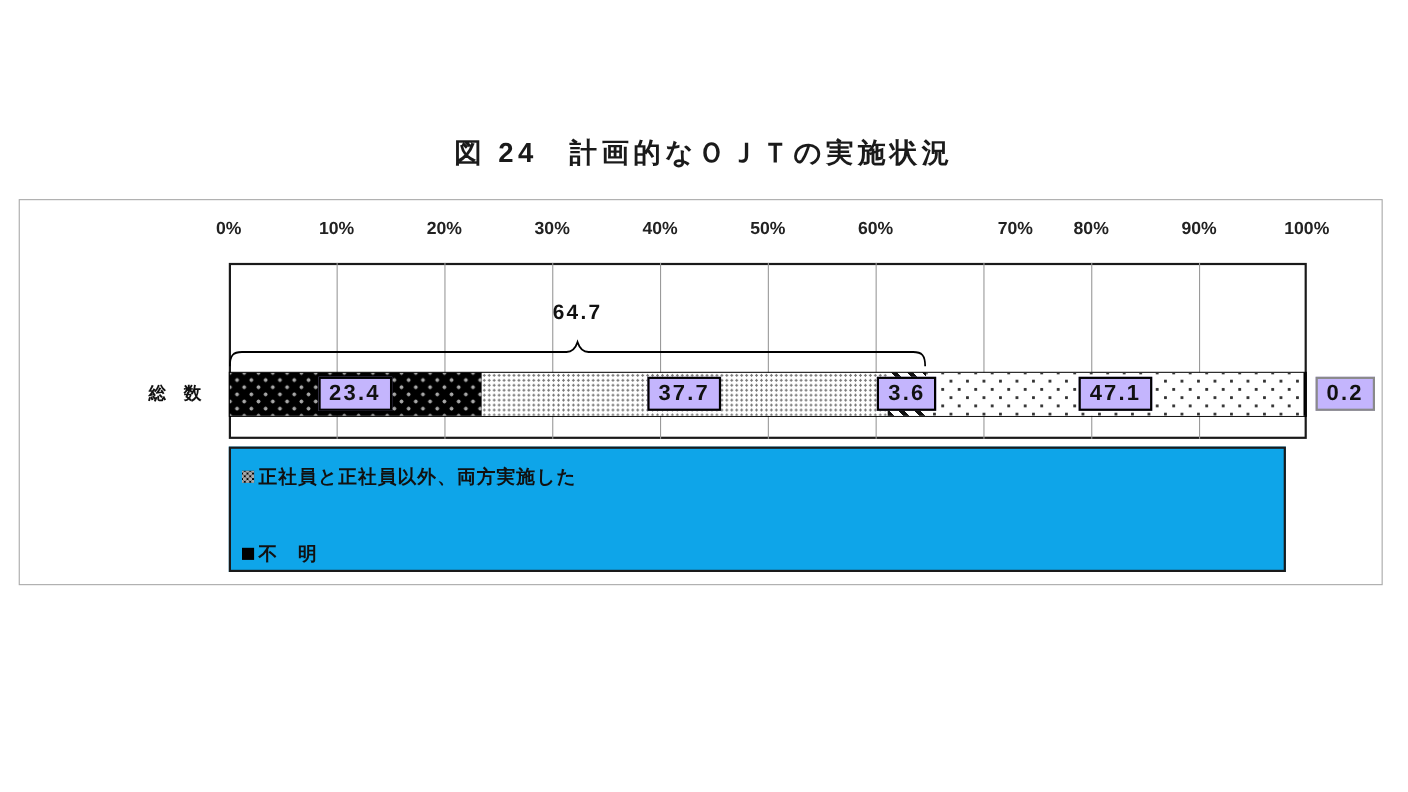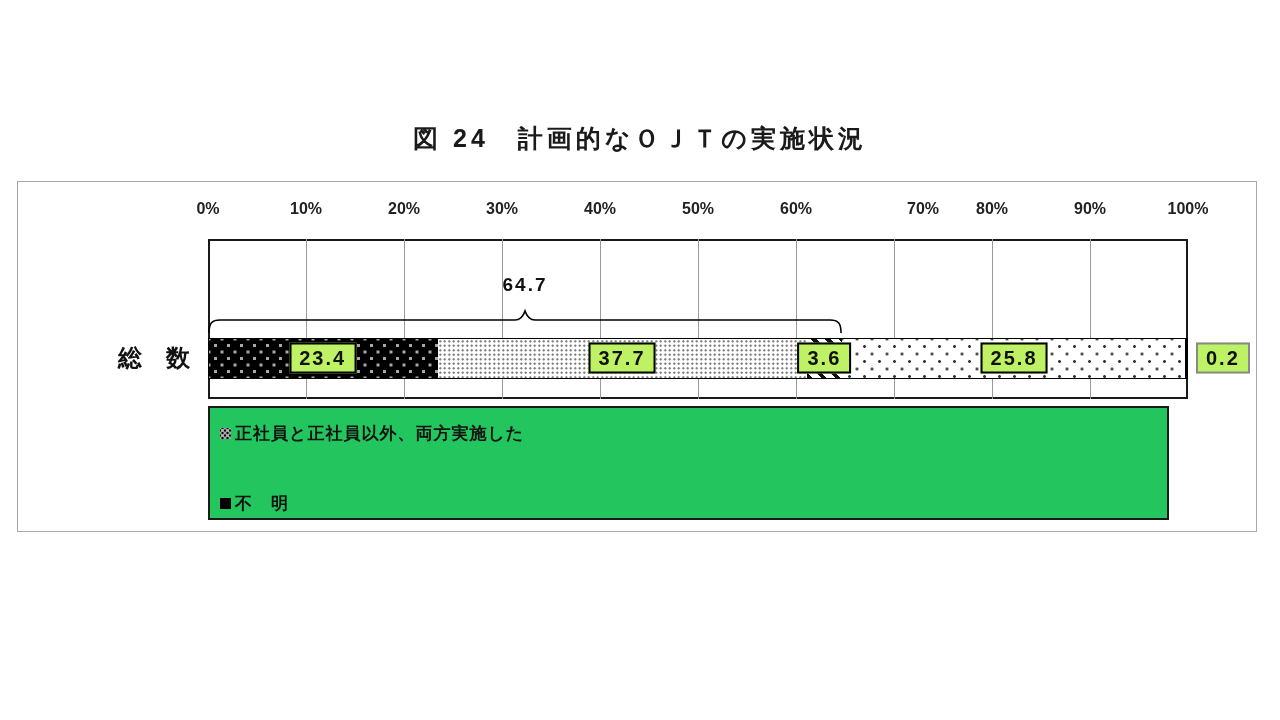--- a/index.html
+++ b/index.html
@@ -47,38 +47,38 @@
   }
   .pat-sparse-dots{
     background-color:#fff;
     background-image:radial-gradient(circle,#333 1.2px,transparent 1.6px),
                      radial-gradient(circle,#333 1.2px,transparent 1.6px);
     background-size:15px 15px;background-position:0 0,7.5px 7.5px;
   }
   .pat-solid-black{background:#000;}
   .value-box{
     position:absolute;top:176px;transform:translate(-50%,-50%);
-    background:#bef264;border:2px solid #000;padding:2px 8px;
+    background:#c4b5fd;border:2px solid #000;padding:2px 8px;
     font-size:20px;font-weight:600;letter-spacing:2px;white-space:nowrap;z-index:5;
   }
   .value-box.outside{
     transform:translate(0,-50%);border:2px solid #8a8a8a;
   }
   .bracket-svg{position:absolute;z-index:3;overflow:visible;}
   .bracket-label{
     position:absolute;top:92px;transform:translateX(-50%);
     font-size:19px;font-weight:600;letter-spacing:2px;z-index:4;
   }
   .row-label{
     position:absolute;left:100px;width:82px;top:176px;transform:translateY(-50%);
-    text-align:left;font-size:24px;font-weight:bold;white-space:nowrap;
+    text-align:center;font-size:16px;font-weight:bold;white-space:nowrap;
   }
   .legend{
     position:absolute;left:190px;top:224px;width:961px;height:114px;
-    box-sizing:border-box;border:2px solid #1a1a1a;background:#22c55e;
+    box-sizing:border-box;border:2px solid #1a1a1a;background:#0ea5e9;
   }
   .legend-item{
     position:absolute;display:flex;align-items:center;white-space:nowrap;
   }
   .legend-text{font-size:17px;font-weight:bold;letter-spacing:1px;color:#111;}
   .swatch{
     width:11px;height:11px;display:inline-block;margin-right:4px;flex:0 0 auto;
     box-sizing:border-box;
   }
   .swatch.bordered{border:1px solid #000;}
@@ -127,21 +127,21 @@
     </div>
   <svg class="bracket-svg" id="bracket" width="634.0600000000001" height="26" style="left: 190px; top: 126px;">
       <path d="M1,25 C1,15 4,12 12,12 L307.03000000000003,12 Q314.03000000000003,12 317.03000000000003,3 Q320.03000000000003,12 327.03000000000003,12 L622.0600000000001,12 C630.0600000000001,12 633.0600000000001,15 633.0600000000001,25" fill="none" stroke="#000" stroke-width="1.6"></path>
     </svg>
   <div class="bracket-label" id="bracketLabel" style="left: 507.03px;">64.7</div>
   <div class="row-label">総　数</div>
   <div id="valueLabels">
       <div class="value-box" style="left: 304.66px;">23.4</div>
       <div class="value-box" style="left: 604.05px; text-align: right;">37.7</div>
       <div class="value-box" style="left: 806.42px;">3.6</div>
-      <div class="value-box" style="left: 996.05px;">25.8</div>
+      <div class="value-box" style="left: 996.05px;">47.1</div>
       <div class="value-box outside" style="left: 1178px;">0.2</div>
     </div>
   <div class="legend" id="legend">
       <div class="legend-item" style="left: 10px; top: 14px;">
         <span class="swatch pat-black-dots"></span>
         <span class="legend-text">正社員と正社員以外、両方実施した</span>
       </div>
       <div class="legend-item" style="left: 10px; top: 84px;">
         <span class="swatch pat-solid-black"></span>
         <span class="legend-text">不　明</span>

